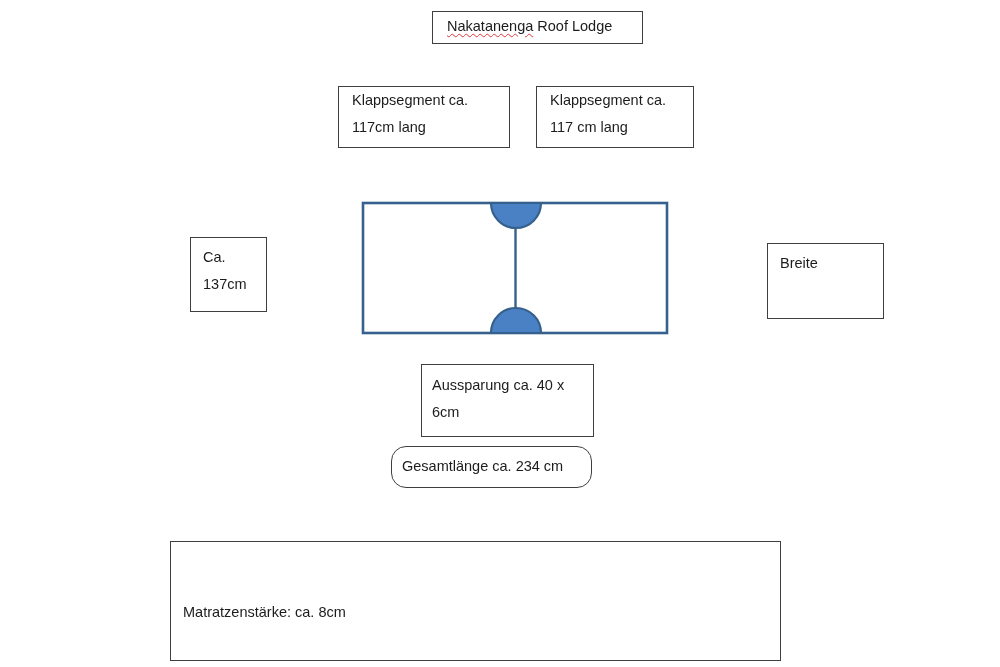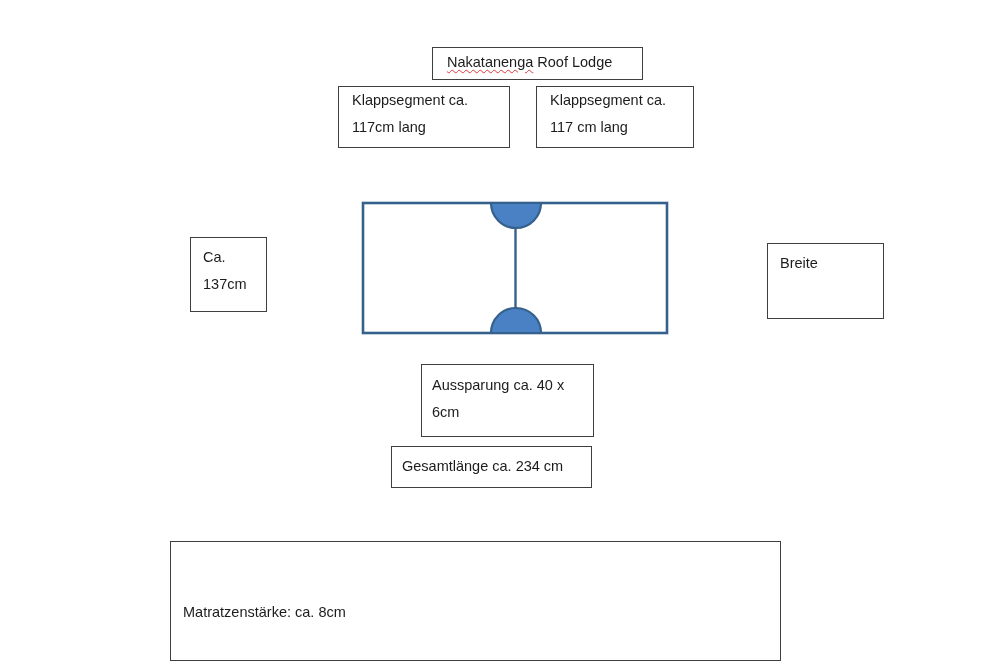--- a/index.html
+++ b/index.html
@@ -34,21 +34,20 @@
     white-space: pre;
   }
   
   #title-box {
     left: 432px;
     top: 11px;
     width: 211px;
     height: 33px;
     padding: 4px 0 0 14px;
     line-height: 1.5;
-    margin-top: 36px;
   }
   .spell-error {
     text-decoration: underline;
     text-decoration-style: wavy;
     text-decoration-color: #e0383a;
     text-decoration-thickness: 1px;
     text-underline-offset: 2px;
   }
   
   #klapp-left-box {
@@ -85,20 +84,21 @@
     width: 173px;
     height: 73px;
     padding: 7px 0 0 10px;
   }
   #gesamt-box {
     left: 391px;
     top: 446px;
     width: 201px;
     height: 42px;
     padding: 6px 0 0 10px;
+    border-radius: 15px;
   }
   
   #info-box {
     left: 170px;
     top: 541px;
     width: 611px;
     height: 120px;
     padding: 14px 0 0 12px;
     line-height: 1.55;
   }

